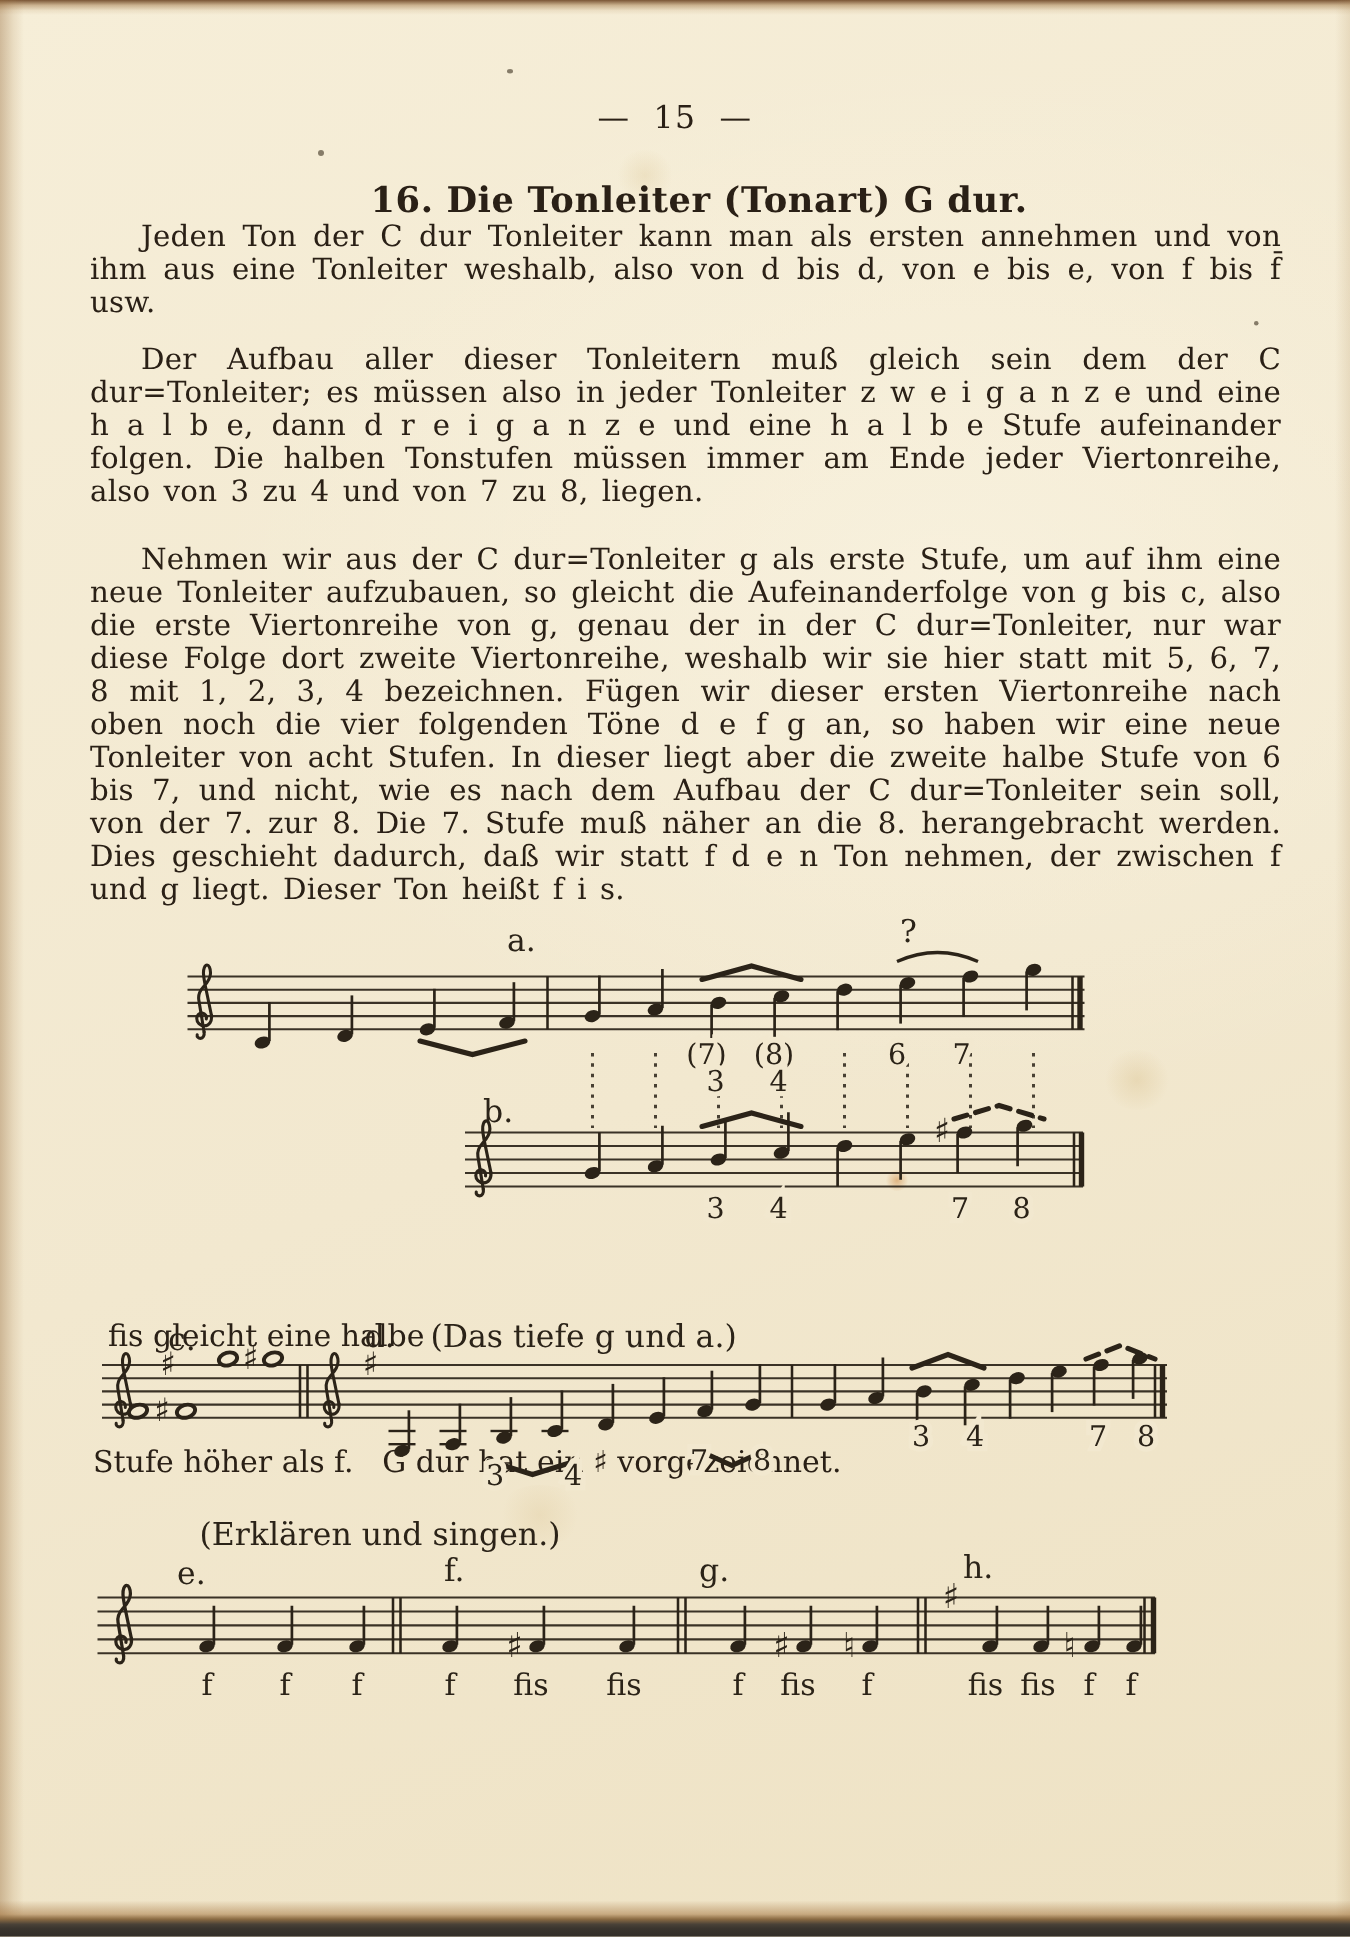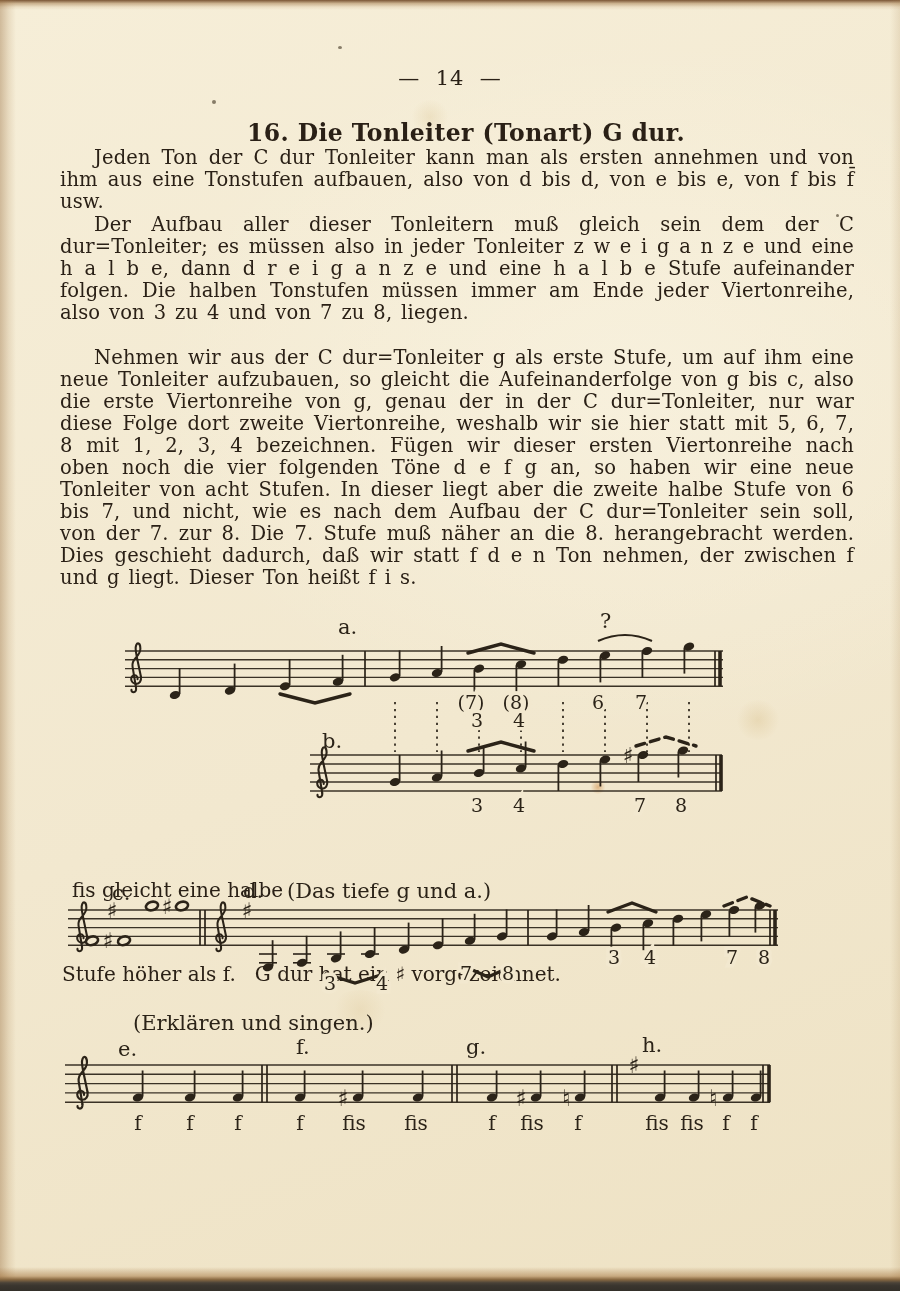--- a/index.html
+++ b/index.html
@@ -26,21 +26,21 @@
   .s4{left:330px;top:990px;width:60px;height:40px;background:radial-gradient(circle,rgba(190,150,70,.12),transparent 70%);}
   .speck{position:absolute;width:4px;height:4px;border-radius:50%;background:#4a3f2c;opacity:.65;pointer-events:none;}
   .k1{left:212px;top:100px;} .k2{left:836px;top:214px;width:3px;height:3px;} .k3{left:338px;top:46px;height:3px;}
   .pageno{position:absolute;left:0;top:66px;width:900px;text-align:center;
     font-size:21px;letter-spacing:1px;white-space:pre;}
   .heading{position:absolute;left:0;top:103px;width:900px;margin:16px;text-align:center;
     font-size:23.5px;font-weight:bold;letter-spacing:.4px;}
   .body{position:absolute;left:60px;top:147px;width:794px;
     font-size:19.5px;line-height:22px;text-align:justify;word-spacing:2.5px;letter-spacing:.15px;}
   .body p{margin:0;text-indent:34px;}
-  .body p + p{margin-top:1px;}
+  .body p + p{margin-top:16px;}
   .body p.gap{margin-top:23px;}
   .fisnote{position:absolute;left:62px;top:820px;font-size:20px;line-height:28px;white-space:pre;}
   .fisnote .l1{margin-left:10px;}
   #music-svg{position:absolute;left:0;top:0;pointer-events:none;}
 </style>
 </head>
 <body>
 
 <div class="page">
   <div class="edge edge-top"></div>
@@ -48,25 +48,25 @@
   <div class="edge edge-right"></div>
   <div class="edge edge-bottom"></div>
   <div class="spot s1"></div>
   <div class="spot s2"></div>
   <div class="spot s3"></div>
   <div class="spot s4"></div>
   <div class="speck k1"></div>
   <div class="speck k2"></div>
   <div class="speck k3"></div>
 
-  <div class="pageno">—  14  —</div>
+  <div class="pageno">—  15  —</div>
   <h1 class="heading">16. Die Tonleiter (Tonart) G dur.</h1>
 
   <div class="body">
-    <p>Jeden Ton der C dur Tonleiter kann man als ersten annehmen und von ihm aus eine Tonstufen aufbauen, also von d bis d, von e bis e, von f bis f̄ usw.</p>
+    <p>Jeden Ton der C dur Tonleiter kann man als ersten annehmen und von ihm aus eine Tonleiter weshalb, also von d bis d, von e bis e, von f bis f̄ usw.</p>
     <p>Der Aufbau aller dieser Tonleitern muß gleich sein dem der C dur=Tonleiter; es müssen also in jeder Tonleiter z w e i  g a n z e und eine h a l b e, dann d r e i  g a n z e und eine h a l b e Stufe aufeinander folgen.  Die halben Tonstufen müssen immer am Ende jeder Viertonreihe, also von 3 zu 4 und von 7 zu 8, liegen.</p>
     <p class="gap">Nehmen wir aus der C dur=Tonleiter g als erste Stufe, um auf ihm eine neue Tonleiter aufzubauen, so gleicht die Aufeinanderfolge von g bis c, also die erste Viertonreihe von g, genau der in der C dur=Tonleiter, nur war diese Folge dort zweite Viertonreihe, weshalb wir sie hier statt mit 5, 6, 7, 8 mit 1, 2, 3, 4 bezeichnen.  Fügen wir dieser ersten Viertonreihe nach oben noch die vier folgenden Töne d e f g an, so haben wir eine neue Tonleiter von acht Stufen.  In dieser liegt aber die zweite halbe Stufe von 6 bis 7, und nicht, wie es nach dem Aufbau der C dur=Tonleiter sein soll, von der 7. zur 8.  Die 7. Stufe muß näher an die 8. herangebracht werden.  Dies geschieht dadurch, daß wir statt f d e n Ton nehmen, der zwischen f und g liegt.  Dieser Ton heißt f i s.</p>
   </div>
 
   <div class="fisnote">
     <div class="l1">fis gleicht eine halbe</div>
     <div class="l2">Stufe höher als f.   G dur hat ein ♯ vorgezeichnet.</div>
   </div>
 
   <svg id="music-svg" width="900" height="1291" viewBox="0 0 900 1291">

